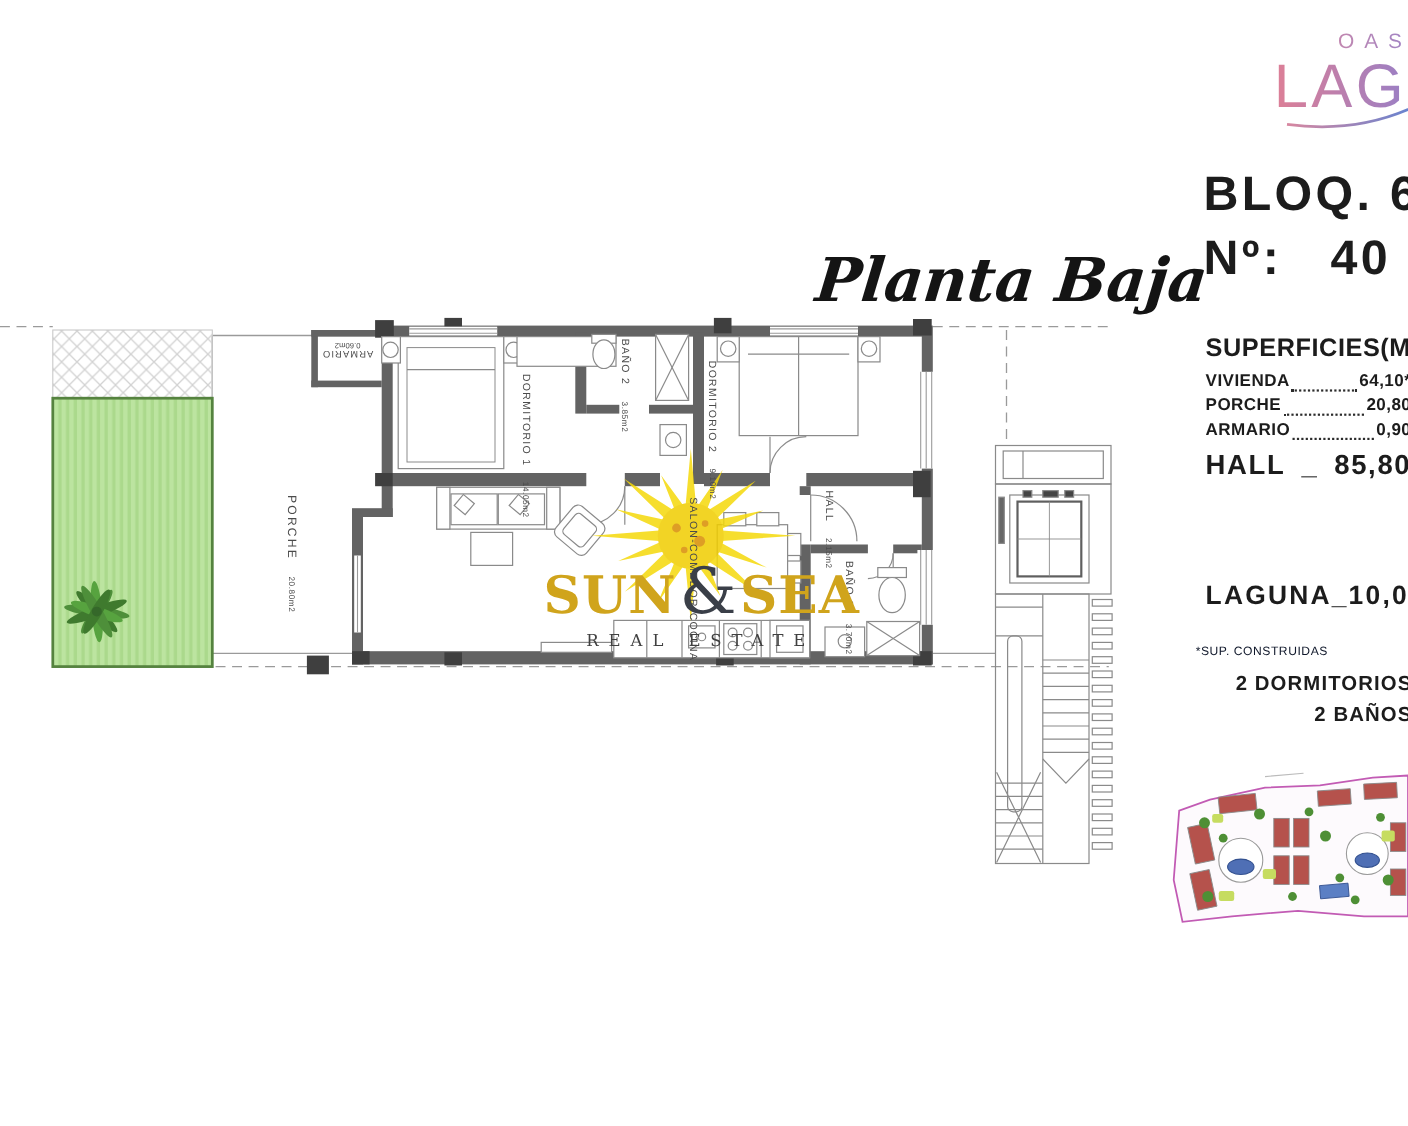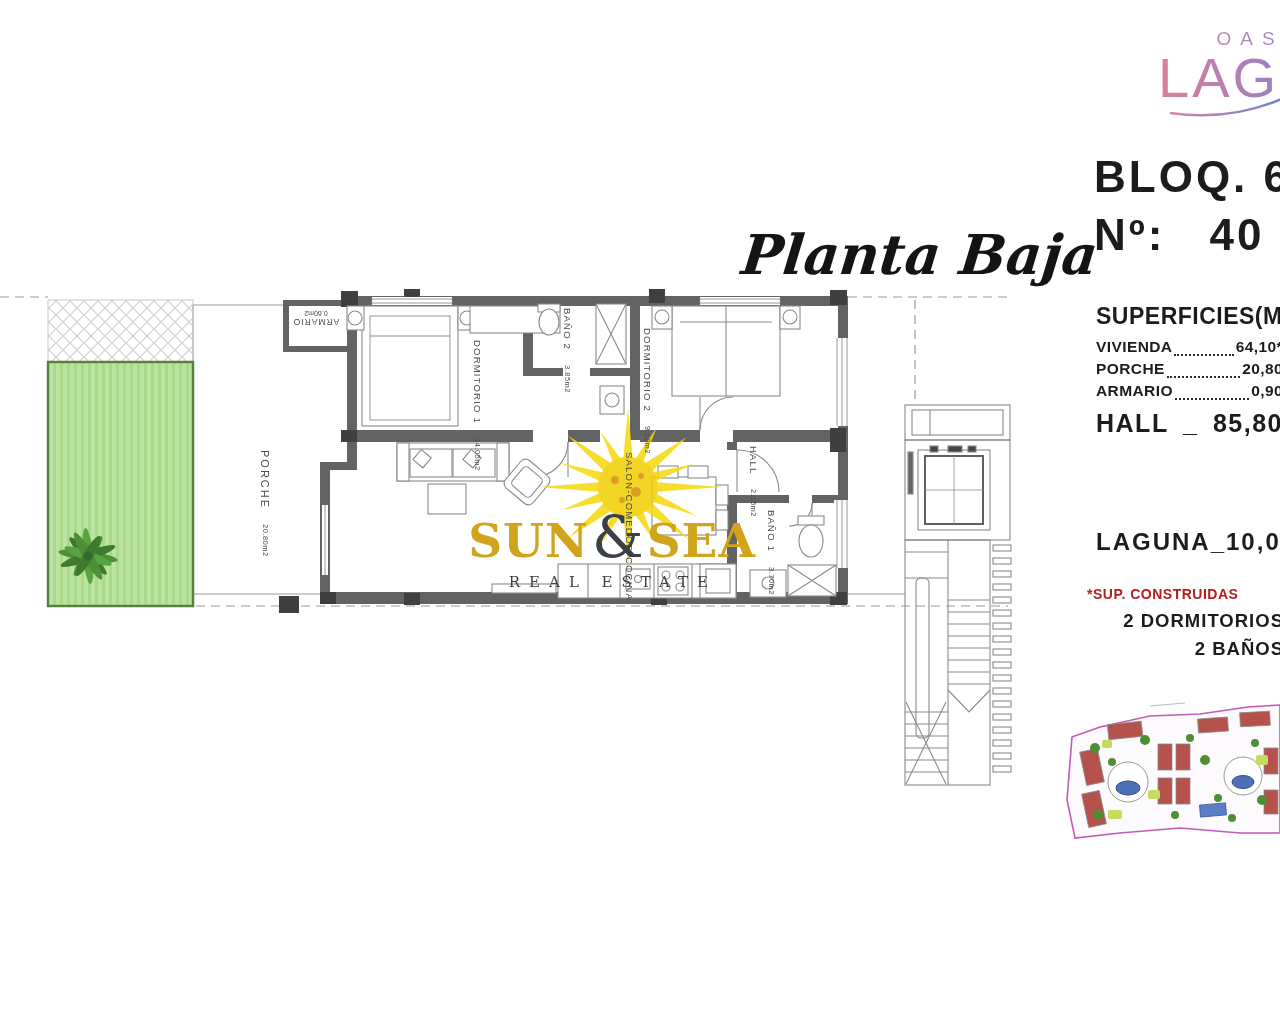--- a/index.html
+++ b/index.html
@@ -21,38 +21,38 @@
   .bloq{left:1094px;top:152px;width:260px;font-weight:700;font-size:44px;letter-spacing:3px;line-height:50px;}
   .bloq .row2{display:flex;gap:44px;margin-top:8px;}
   .supf{left:1096px;top:303px;width:187px;}
   .supf .title{font-weight:700;font-size:23px;letter-spacing:.5px;margin-bottom:8px;}
   .dotrow{display:flex;align-items:flex-end;font-weight:700;font-size:15.5px;letter-spacing:.4px;margin-top:4px;}
   .dotrow .leader{flex:1;border-bottom:2px dotted #2c2c2c;height:12px;margin:0 2px;}
   .totrow{display:flex;justify-content:space-between;align-items:baseline;font-weight:700;font-size:25px;
           letter-spacing:1.5px;margin-top:9px;}
   .jardin{left:1096px;top:528px;width:187px;display:flex;justify-content:space-between;align-items:baseline;
           font-weight:700;font-size:24px;letter-spacing:2px;color:#1c1c1c;}
-  .footnote{left:1087px;top:586px;font-weight:700;font-size:14px;letter-spacing:.5px;color:#b91c1c;}
+  .footnote{left:1087px;top:586px;font-weight:400;font-size:11px;letter-spacing:.5px;color:#0f172a;}
   .features{left:1086px;top:607px;width:198px;text-align:right;font-weight:700;font-size:18.5px;
             letter-spacing:1px;line-height:28px;color:#1c1c1c;}
 
   
   .plantitle{left:742px;top:222px;font-family:"DejaVu Serif",serif;font-style:italic;font-weight:700;
              font-size:55px;color:#141414;transform:skewX(-6deg);}
 
   
   .vlabel{position:absolute;writing-mode:vertical-rl;text-orientation:mixed;color:#4b4b4b;z-index:3;}
   .vlabel .rl{font-size:9.5px;letter-spacing:1.2px;font-weight:400;}
   .vlabel .ra{font-size:7.5px;margin-inline-start:10px;letter-spacing:.5px;}
   .flip{position:absolute;transform:rotate(180deg);text-align:center;color:#4b4b4b;z-index:3;}
   .flip .rl{font-size:8.5px;letter-spacing:1px;display:block;}
   .flip .ra{font-size:7px;display:block;}
 
   
-  .wm-text{left:507px;top:503px;width:210px;text-align:right;z-index:4;}
+  .wm-text{left:533px;top:503px;width:210px;text-align:left;z-index:4;}
   .wm-brand{display:flex;justify-content:center;align-items:baseline;
             font-family:"DejaVu Serif",serif;font-weight:700;}
   .wm-brand .w{font-size:47px;color:#d0a41c;letter-spacing:1px;}
   .wm-brand .amp{font-size:58px;color:#3a3f48;font-weight:400;margin:0 3px;}
   .wm-tag{font-family:"DejaVu Serif",serif;font-size:15px;letter-spacing:9px;color:#404040;margin-top:2px;}
   svg{display:block;}
 </style>
 </head>
 <body>
 

